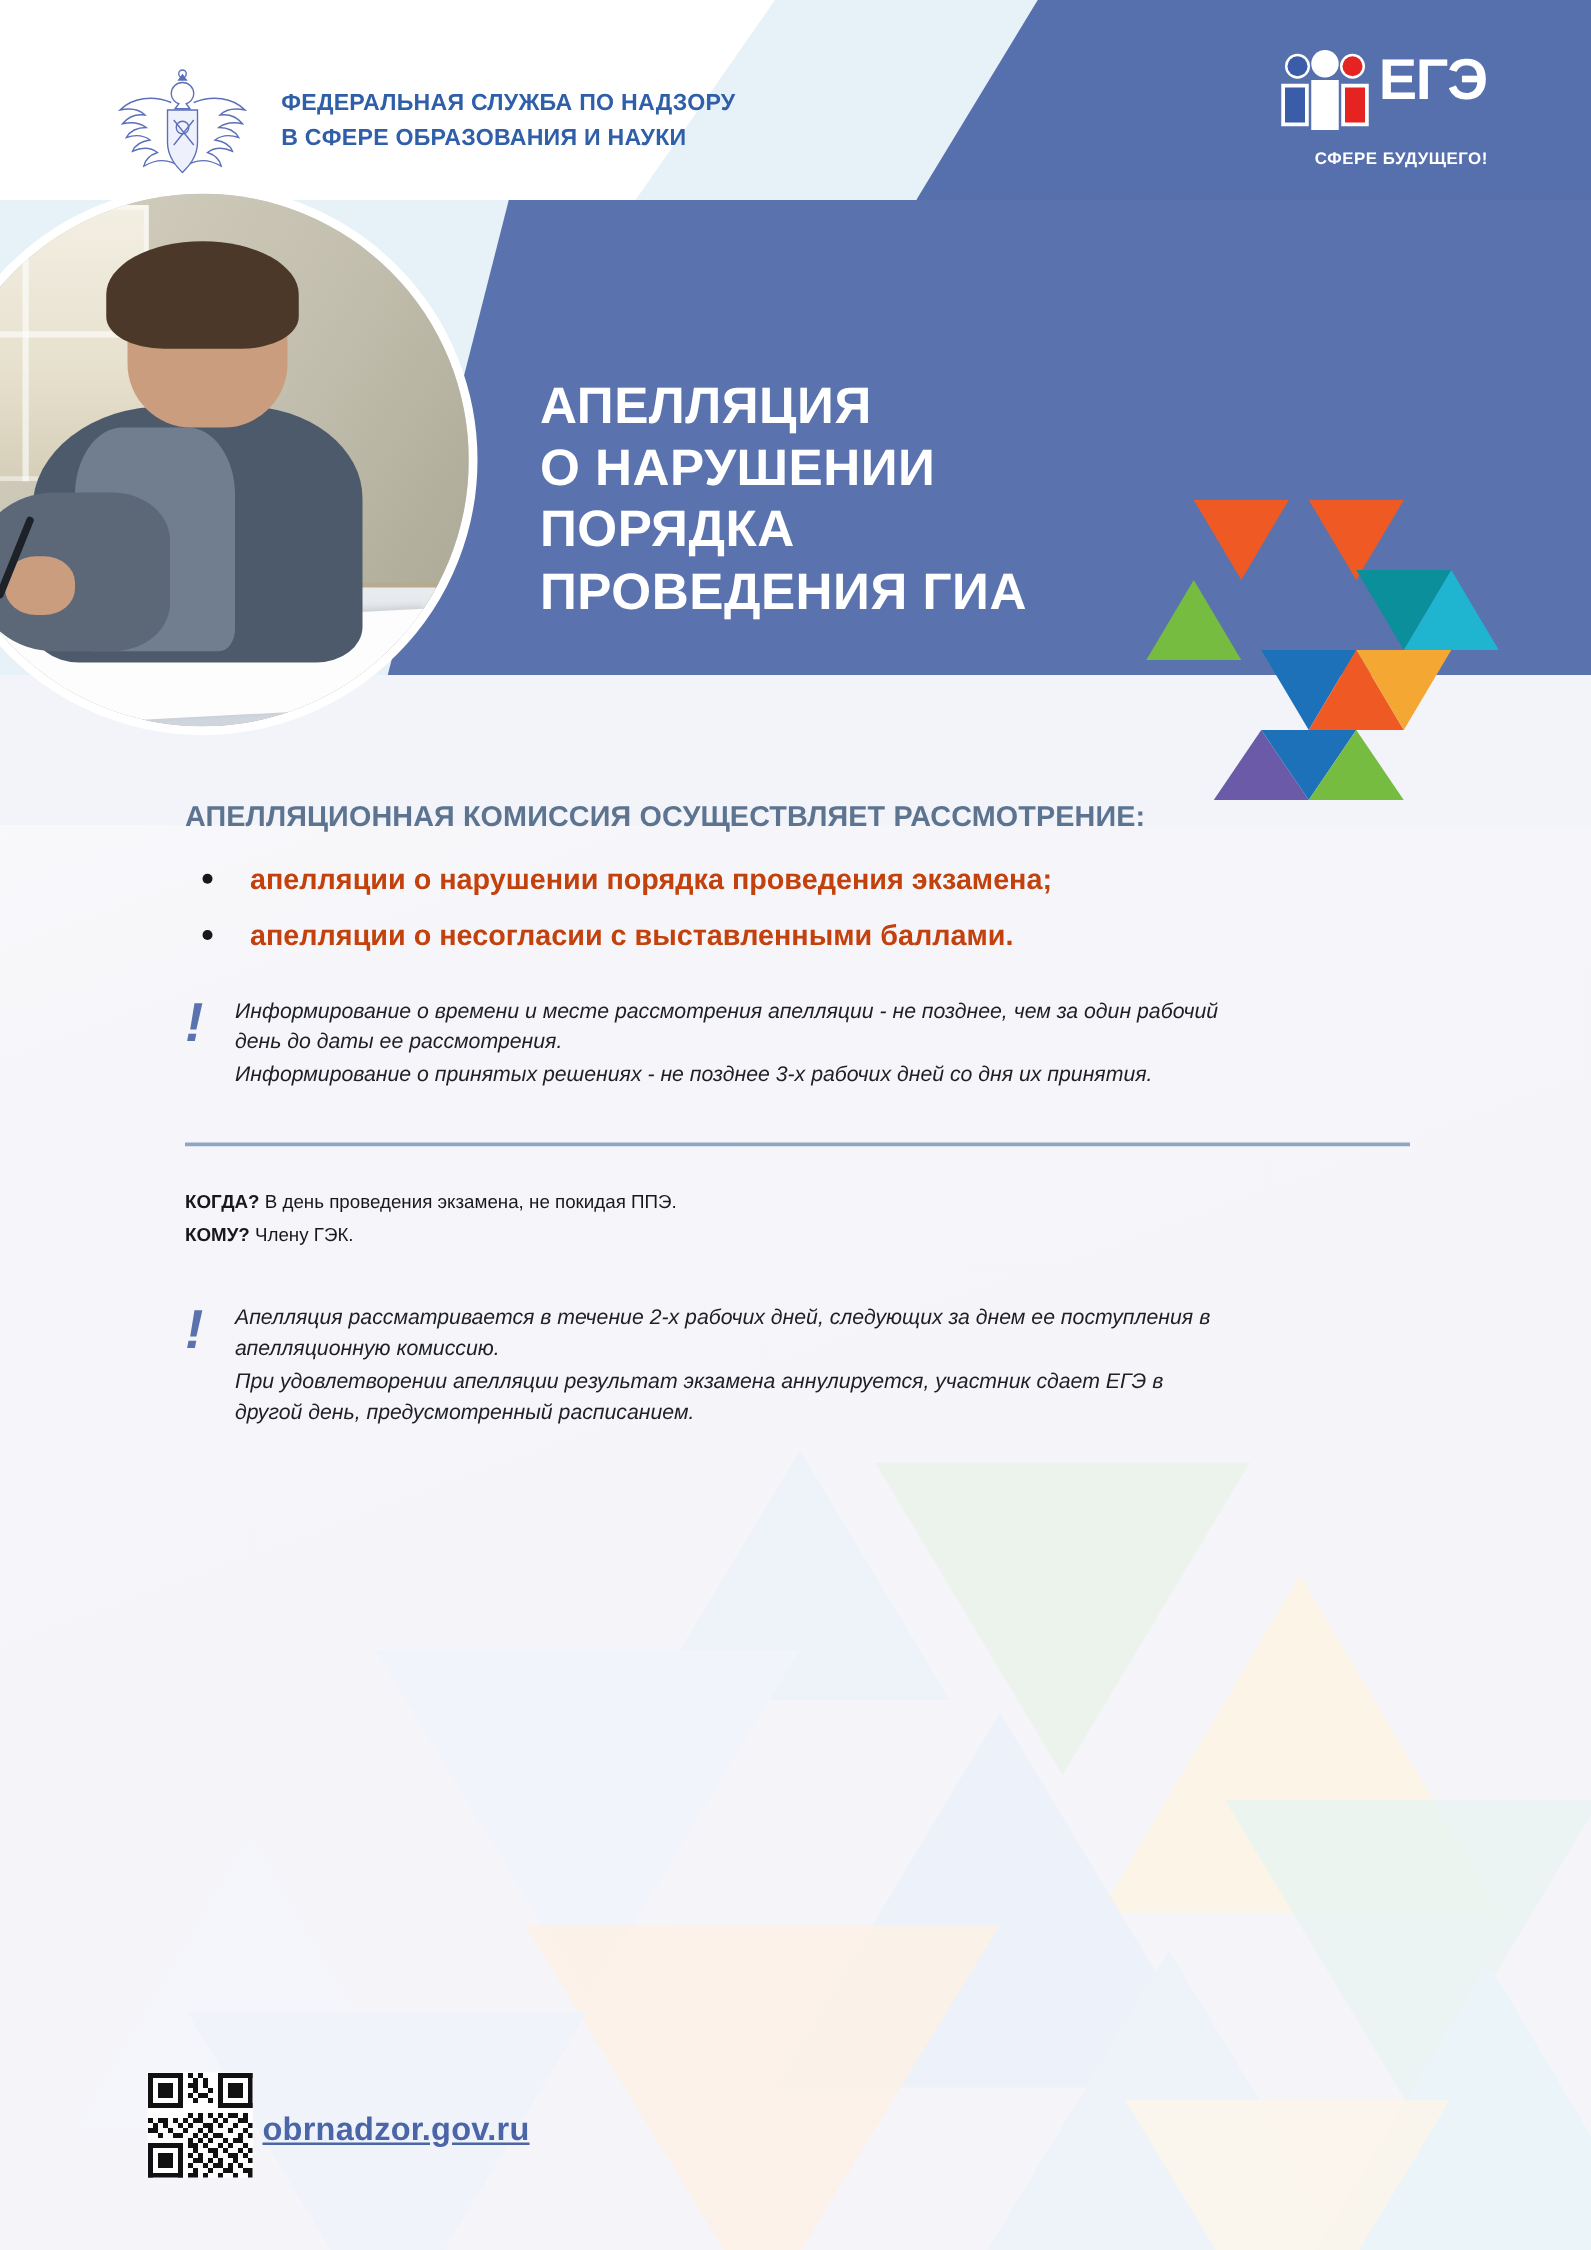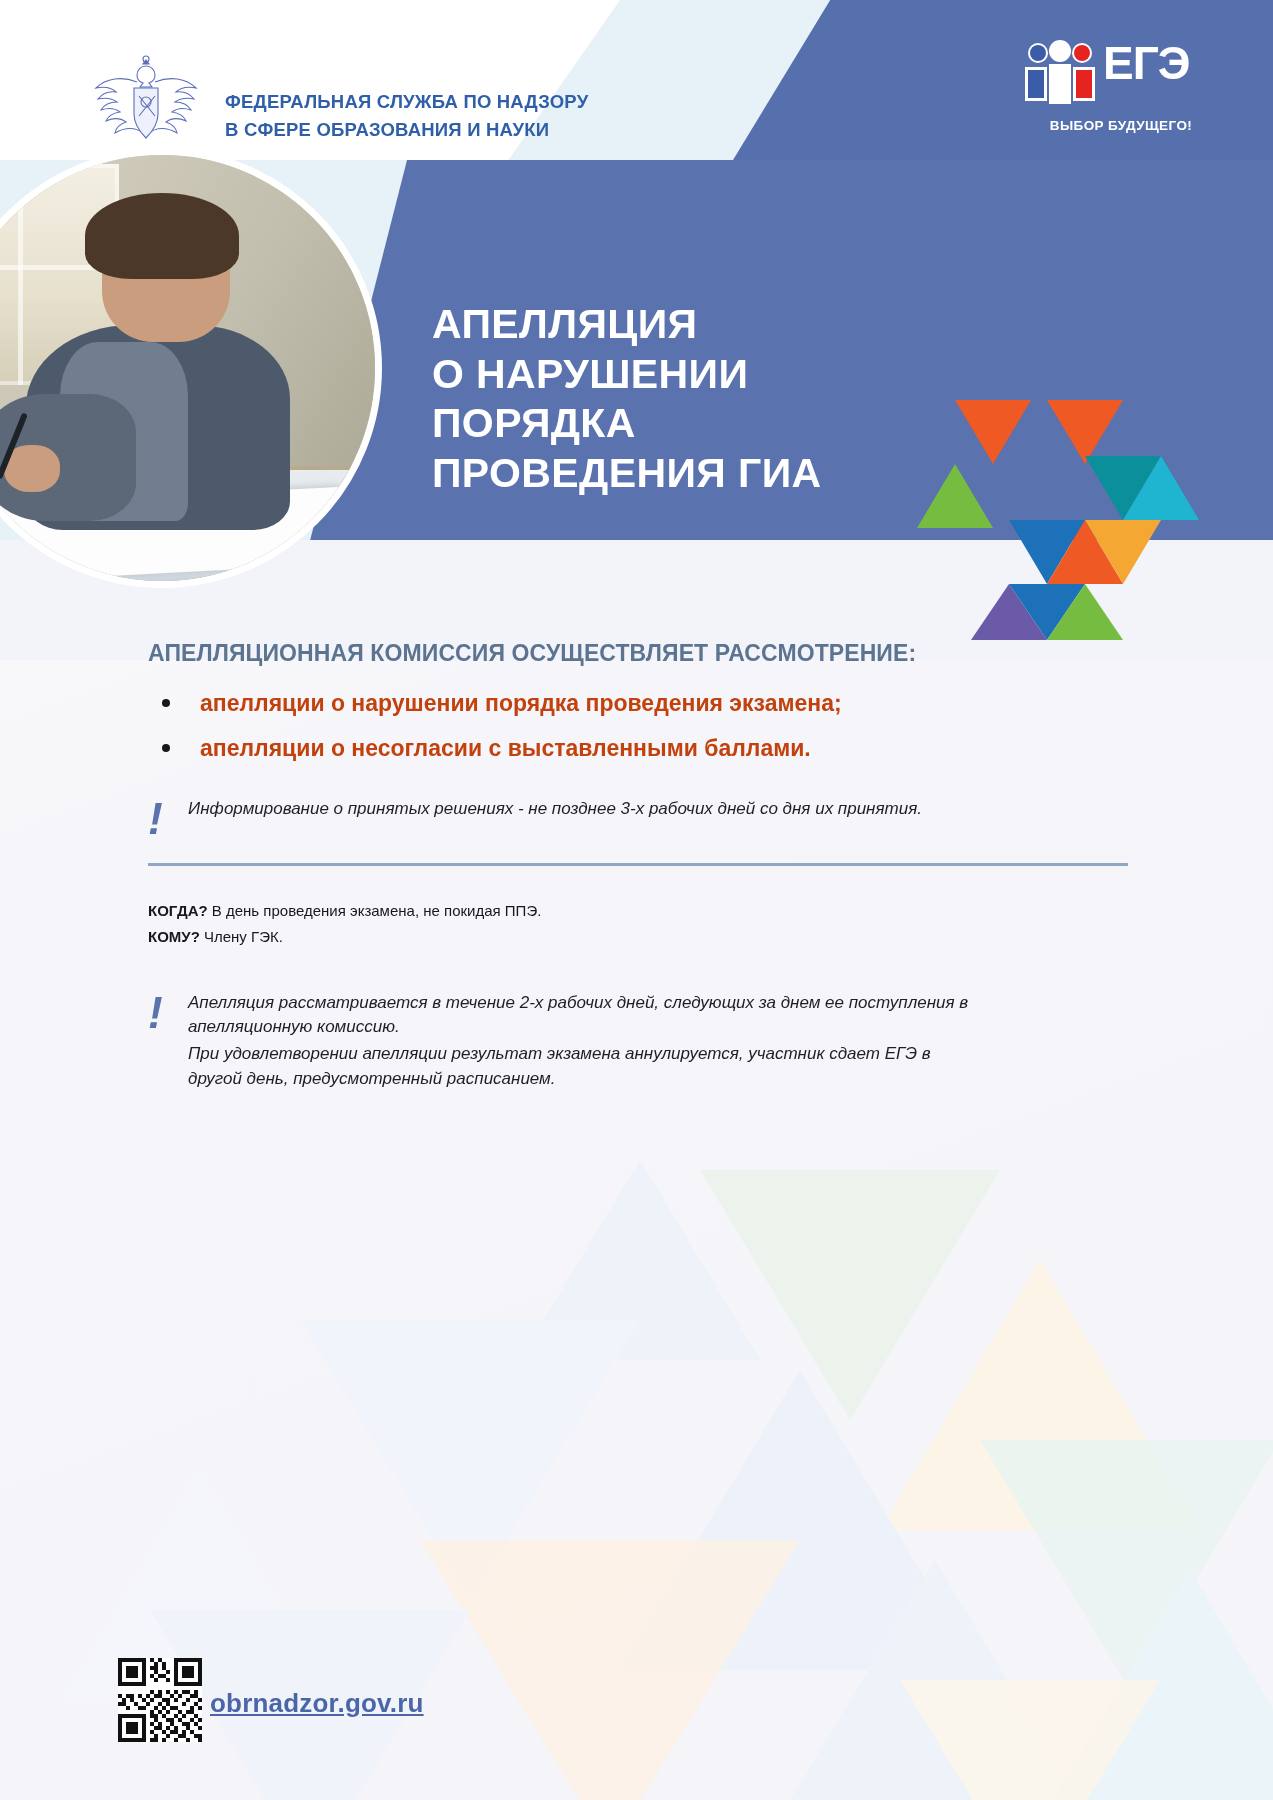--- a/index.html
+++ b/index.html
@@ -133,21 +133,21 @@
 
   
   .tri-wrap{position:absolute;left:955px;top:400px;width:318px;height:250px;}
   .tri{position:absolute;width:0;height:0;}
   .tri.dn{border-left:38px solid transparent;border-right:38px solid transparent;}
   .tri.up{border-left:38px solid transparent;border-right:38px solid transparent;}
 
   
   .emblem{position:absolute;left:92px;top:52px;width:108px;height:96px;}
   .hdr-text{
-    position:absolute;left:225px;top:88px;
+    position:absolute;left:225px;top:68px;
     color:#2f5fa8;font-size:18.5px;font-weight:bold;line-height:1.5;
     letter-spacing:.2px;
   }
 
   
   .ege{position:absolute;right:52px;top:40px;width:200px;height:105px;color:#fff;}
   .ege-row{display:flex;align-items:flex-start;gap:4px;}
   .ege-word{
     font-size:46px;font-weight:bold;letter-spacing:-1px;line-height:1;
     color:#ffffff;
@@ -267,21 +267,21 @@
           <path d="M4 27 h22 v34 h-22z" fill="#ffffff"></path>
           <path d="M7 30 h16 v28 h-16z" fill="#3b5ca8"></path>
           <path d="M28 24 h22 v40 h-22z" fill="#ffffff"></path>
           <path d="M52 27 h22 v34 h-22z" fill="#ffffff"></path>
           <path d="M55 30 h16 v28 h-16z" fill="#e52421"></path>
           <path d="M31 27 h16 v34 h-16z" fill="#ffffff"></path>
         </svg>
       </span>
       <span class="ege-word">ЕГЭ</span>
     </div>
-    <div class="ege-sub">ВЫБОР БУДУЩЕГО!</div>
+    <div class="ege-sub">СФЕРЕ БУДУЩЕГО!</div>
   </div>
 
   <div class="hero-pale-left"></div>
   <div class="hero-blue"></div>
   <div class="hero-lower-pale"></div>
 
   <div class="tri-wrap">
     <div class="tri dn" style="left:0px;top:0px;border-top:64px solid #ef5a24;"></div>
     <div class="tri dn" style="left:92px;top:0px;border-top:64px solid #ef5a24;"></div>
     <div class="tri up" style="left:-38px;top:64px;border-bottom:64px solid #76bc40;"></div>
@@ -336,20 +336,21 @@
 
     <div class="sec-heading">АПЕЛЛЯЦИОННАЯ КОМИССИЯ ОСУЩЕСТВЛЯЕТ РАССМОТРЕНИЕ:</div>
 
     <ul class="bullets">
       <li>апелляции о нарушении порядка проведения экзамена;</li>
       <li>апелляции о несогласии с выставленными баллами.</li>
     </ul>
 
     <div class="note">
       <span class="bang">!</span>
+      <p>Информирование  о времени и месте рассмотрения апелляции  - не позднее, чем за один рабочий день до даты ее рассмотрения.</p>
       <p>Информирование о принятых решениях  - не позднее 3-х рабочих дней со дня их принятия.</p>
     </div>
 
     <div class="divider"></div>
 
 
     <div class="qa">
       <div>
         <b>КОГДА?</b><span> В день проведения экзамена, не покидая ППЭ.</span>
       </div>

